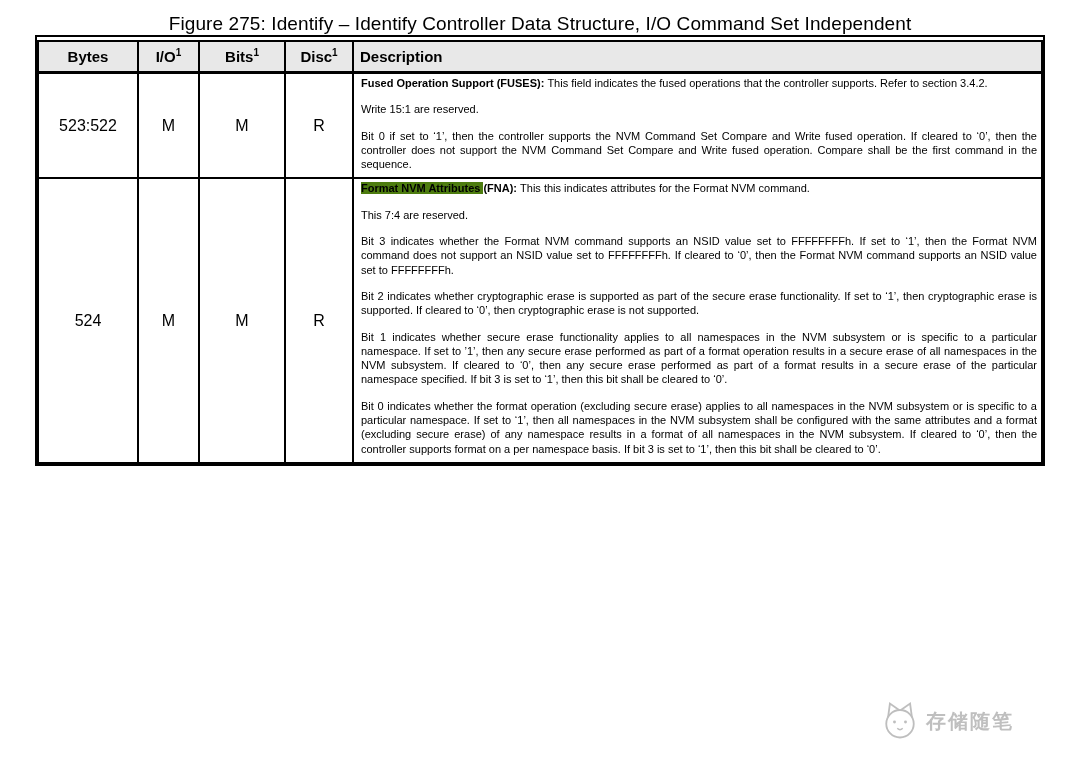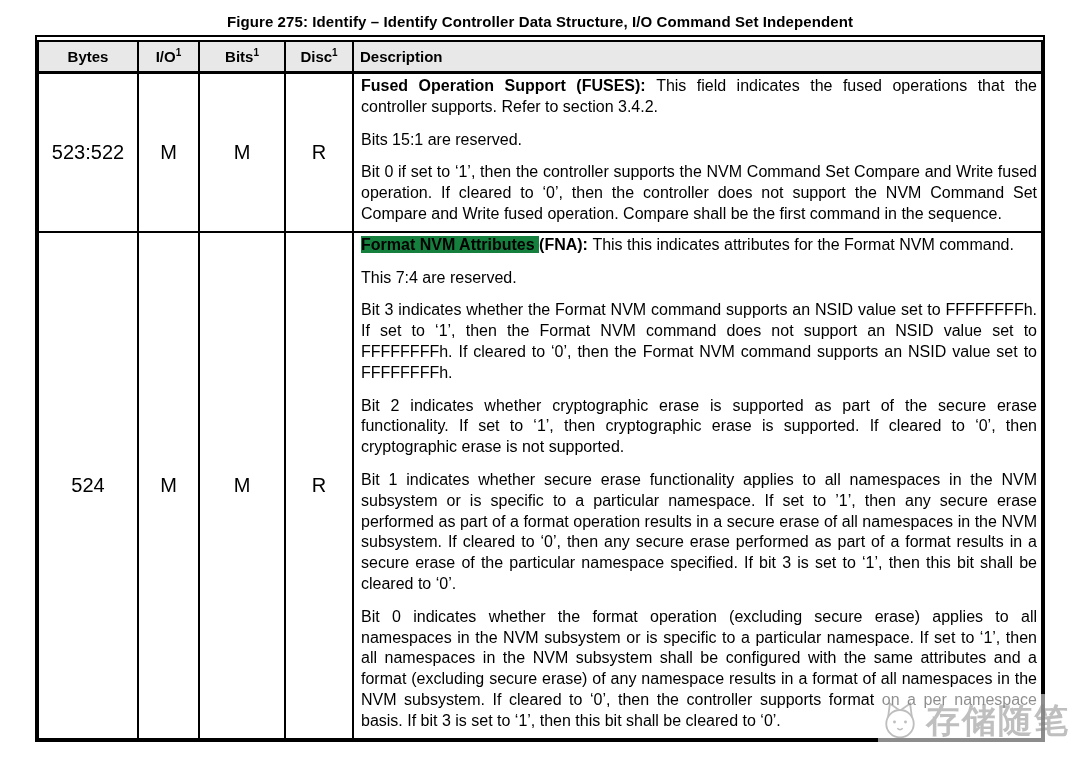--- a/index.html
+++ b/index.html
@@ -9,22 +9,22 @@
     width: 1080px;
     height: 776px;
     overflow: hidden;
     font-family: "Liberation Sans", sans-serif;
     color: #000;
     position: relative;
   }
   .figure-title {
     padding-top: 13px;
     text-align: center;
-    font-size: 15px;
-    font-weight: bold;
+    font-size: 19px;
+    font-weight: normal;
     letter-spacing: 0.1px;
   }
   .table-wrap {
     position: absolute;
     left: 35px;
     top: 35px;
     width: 1010px;
     border: 2px solid #000;
     background: #fff;
     box-sizing: border-box;
@@ -57,58 +57,58 @@
     line-height: 0;
   }
   th.th-desc {
     text-align: left;
     padding-left: 6px;
   }
   td.cell-center {
     border: 2px solid #000;
     text-align: center;
     vertical-align: middle;
-    font-size: 20px;
+    font-size: 16px;
     padding: 2px;
   }
   td.cell-desc {
     border: 2px solid #000;
     vertical-align: top;
-    font-size: 16px;
+    font-size: 11px;
     padding: 2px 4px 4px 7px;
   }
   .cell-desc p {
     margin: 0 0 12px 0;
     text-align: justify;
     line-height: 1.3;
   }
   .cell-desc p:last-child { margin-bottom: 2px; }
   .b  { font-weight: bold; }
-  .hl { background: #15803d; }
+  .hl { background: #4d7c0f; }
   .watermark {
     position: absolute;
     left: 878px;
     top: 694px;
     width: 172px;
     height: 54px;
     display: flex;
     align-items: center;
     gap: 4px;
     background: rgba(255,255,255,0.55);
     border-radius: 6px;
     pointer-events: none;
   }
   .wm-logo {
     width: 44px;
     height: 44px;
     flex: 0 0 auto;
     opacity: 0.55;
   }
   .wm-text {
-    font-size: 34px;
+    font-size: 20px;
     letter-spacing: 2px;
     color: rgba(128,128,128,0.5);
     white-space: nowrap;
     font-weight: bold;
   }
 </style>
 </head>
 <body>
 
 <div class="figure-title">Figure 275: Identify – Identify Controller Data Structure, I/O Command Set Independent</div>
@@ -132,21 +132,21 @@
         </tr>
     </thead>
     <tbody>
         <tr>
           <td class="cell-center">523:522</td>
           <td class="cell-center">M</td>
           <td class="cell-center">M</td>
           <td class="cell-center">R</td>
           <td class="cell-desc">
             <p><span class="b">Fused Operation Support (FUSES): </span><span>This field indicates the fused operations that the controller supports. Refer to section 3.4.2.</span></p>
-            <p><span>Bits 15:1 are reserved.</span></p>
+            <p><span>Write 15:1 are reserved.</span></p>
             <p><span>Bit 0 if set to ‘1’, then the controller supports the NVM Command Set Compare and Write fused operation. If cleared to ‘0’, then the controller does not support the NVM Command Set Compare and Write fused operation. Compare shall be the first command in the sequence.</span></p>
           </td>
         </tr>
         <tr>
           <td class="cell-center">524</td>
           <td class="cell-center">M</td>
           <td class="cell-center">M</td>
           <td class="cell-center">R</td>
           <td class="cell-desc">
             <p><span class="b hl">Format NVM Attributes </span><span class="b">(FNA): </span><span>This this indicates attributes for the Format NVM command.</span></p>

